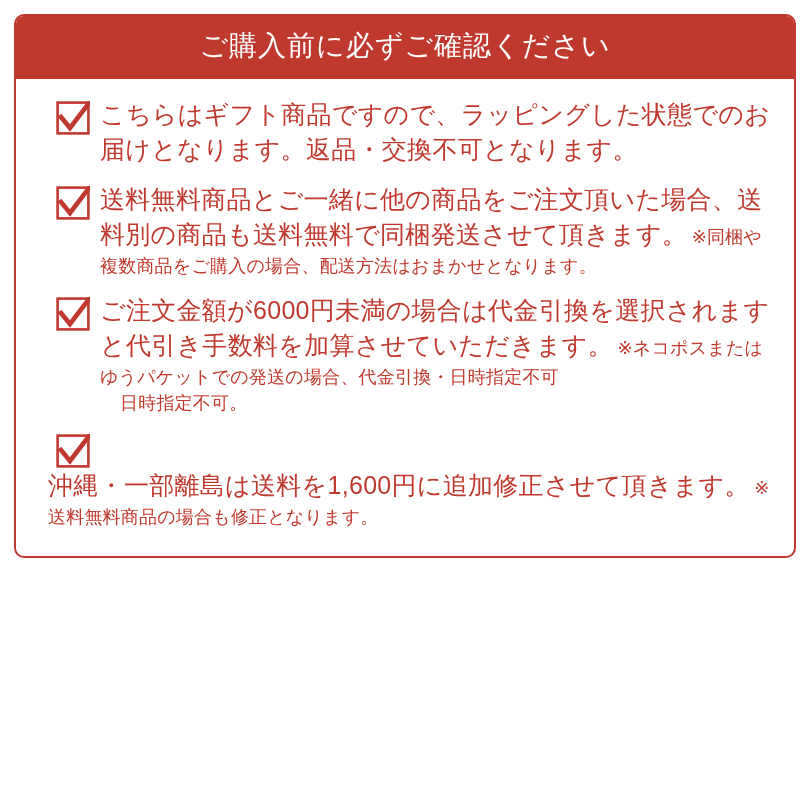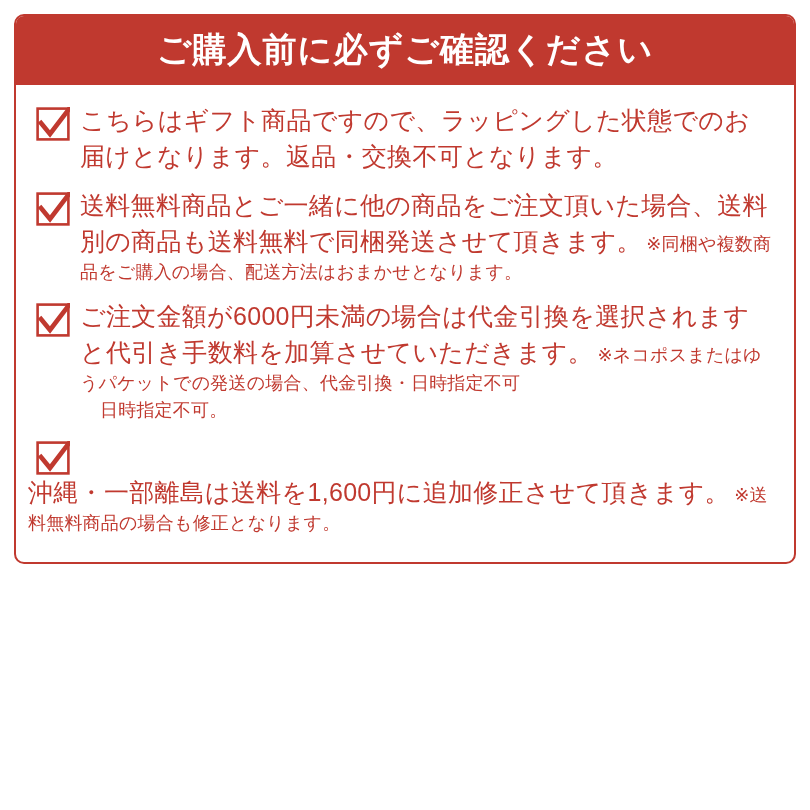--- a/index.html
+++ b/index.html
@@ -29,29 +29,29 @@
     border: 2px solid #c0392f;
     border-radius: 10px;
     background: #ffffff;
     overflow: hidden;
   }
 
   .notice-header {
     background: #c0392f;
     color: #ffffff;
     text-align: center;
-    font-size: 34px;
-    font-weight: bold;
+    font-size: 28px;
+    font-weight: normal;
     letter-spacing: 1px;
     padding: 15px 0 17px 0;
     line-height: 1.1;
   }
 
   .notice-body {
-    padding: 18px 20px 22px 12px;
+    padding: 18px 20px 22px 32px;
   }
 
   .item {
     display: flex;
     align-items: flex-start;
     margin-bottom: 14px;
   }
   .item:last-child { margin-bottom: 4px; flex-direction: column; }
 
   .check-icon {

